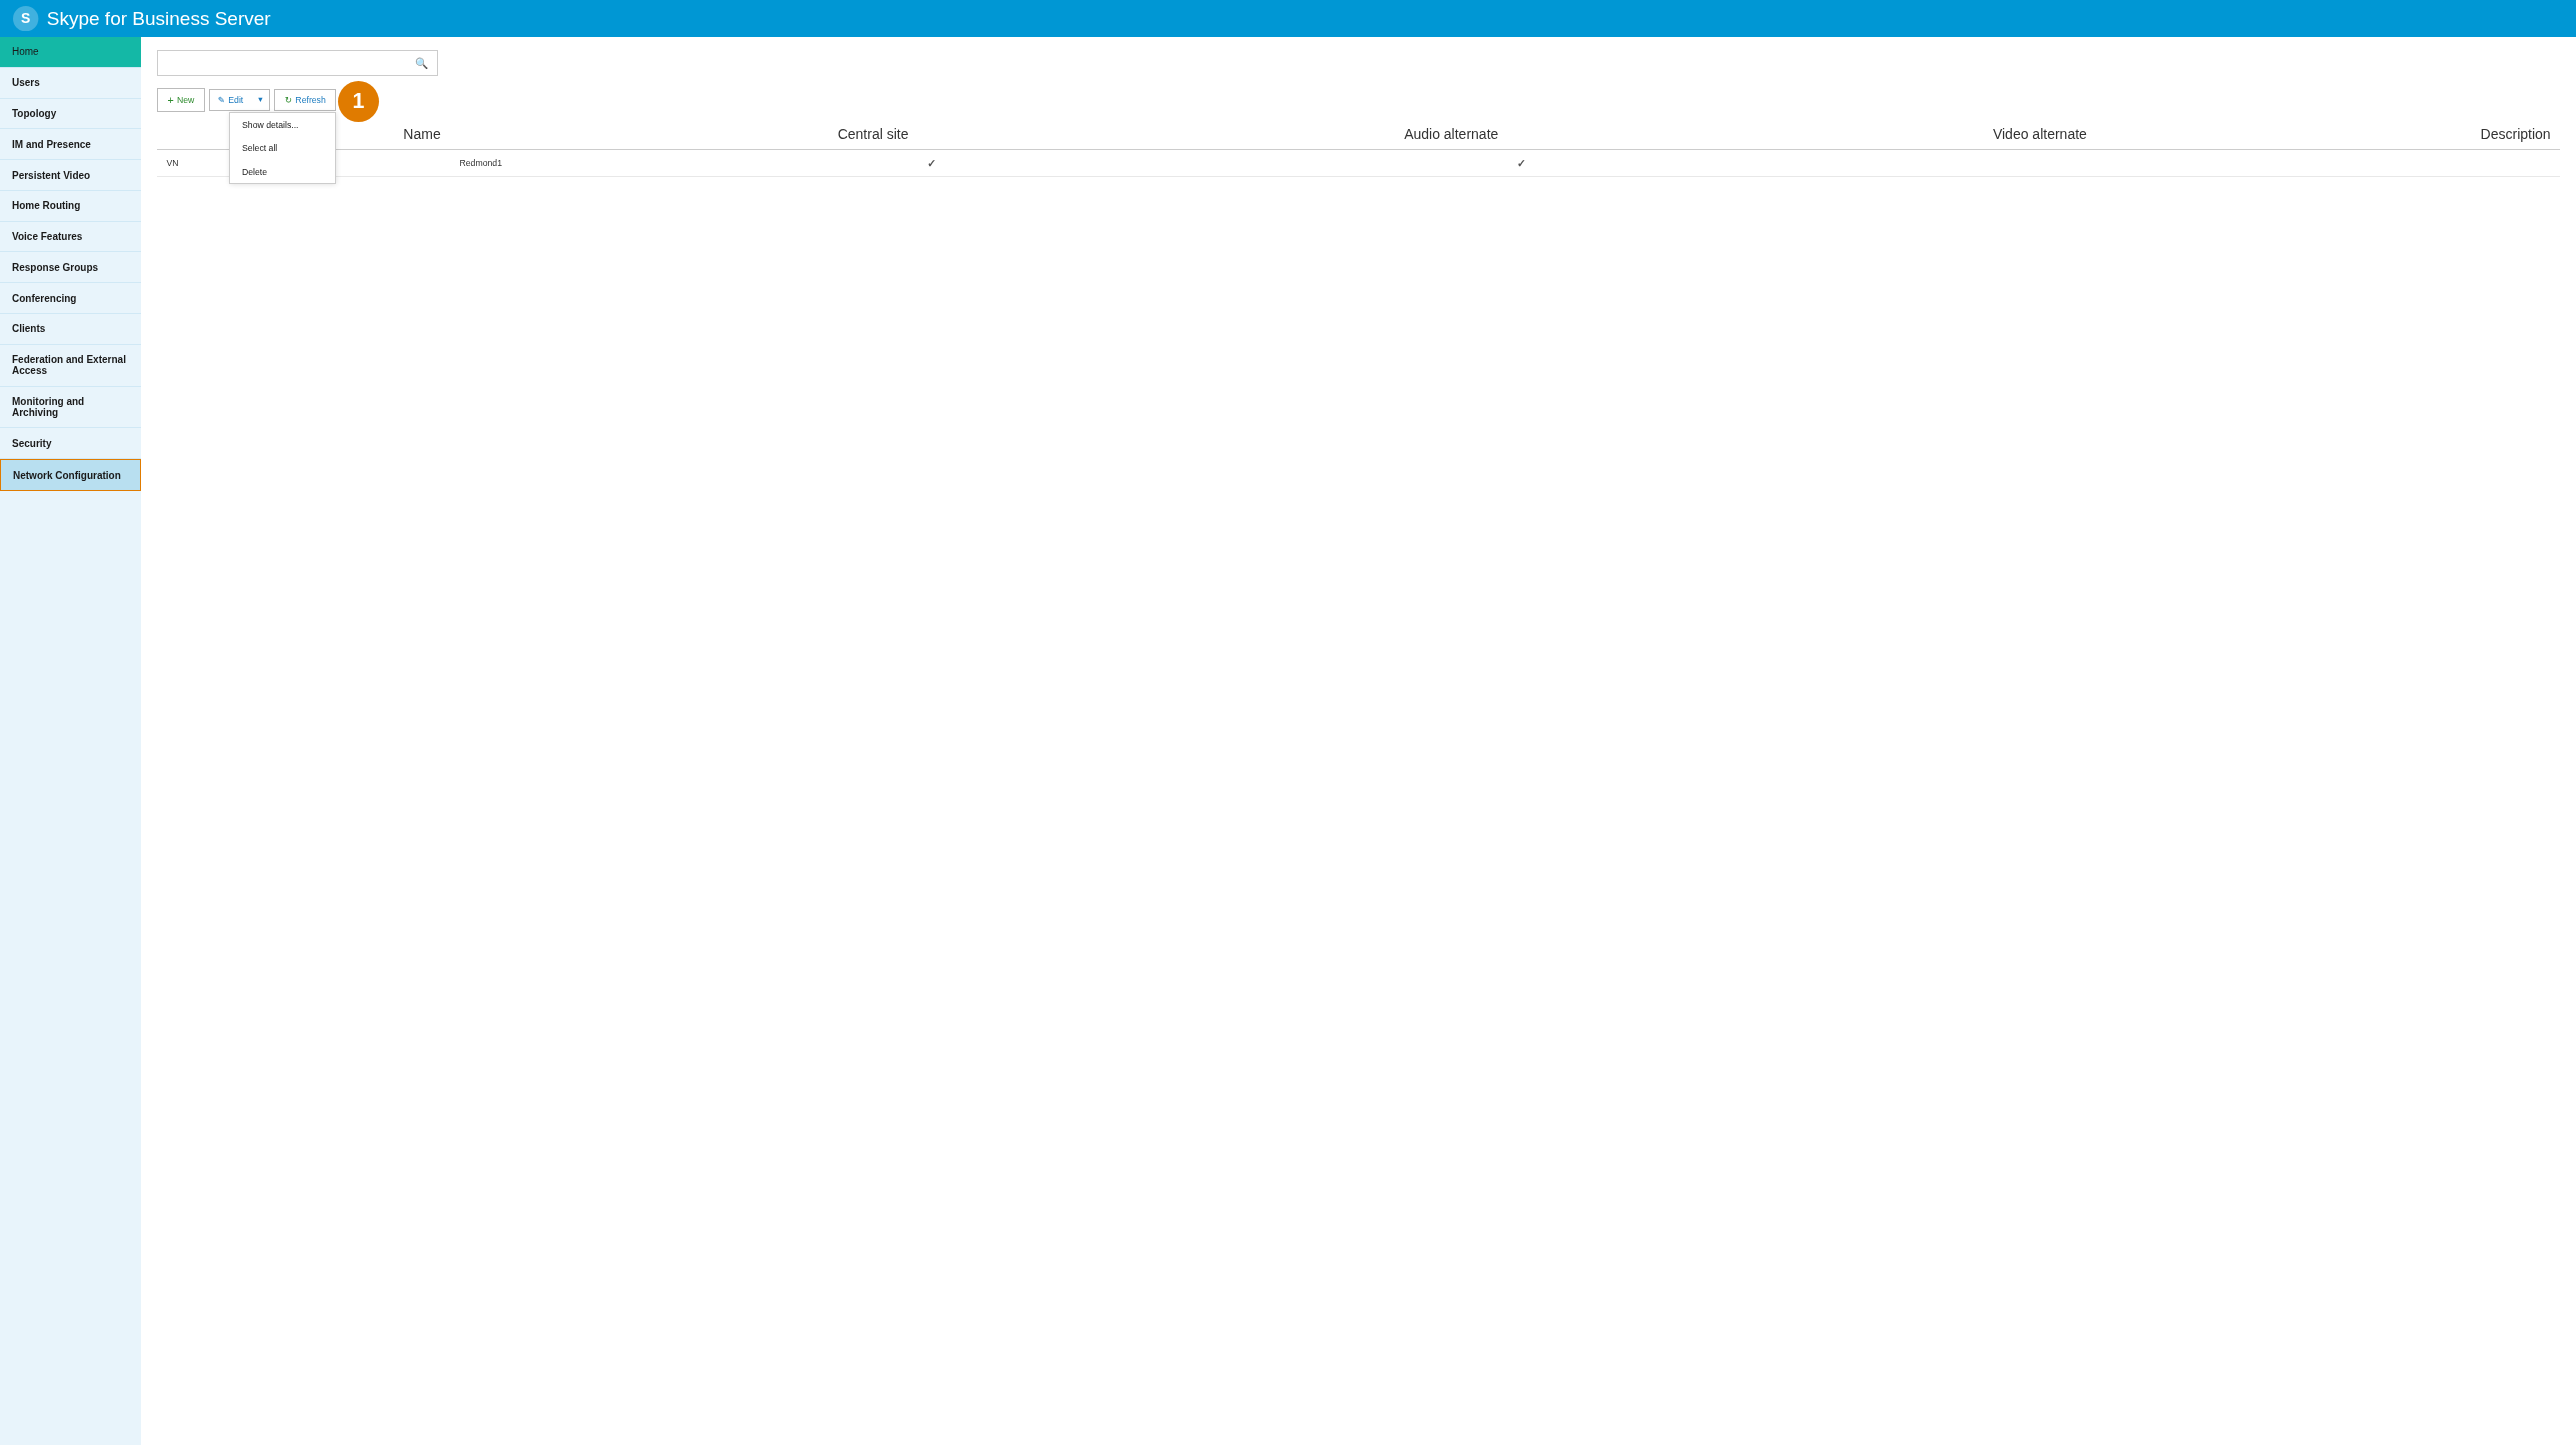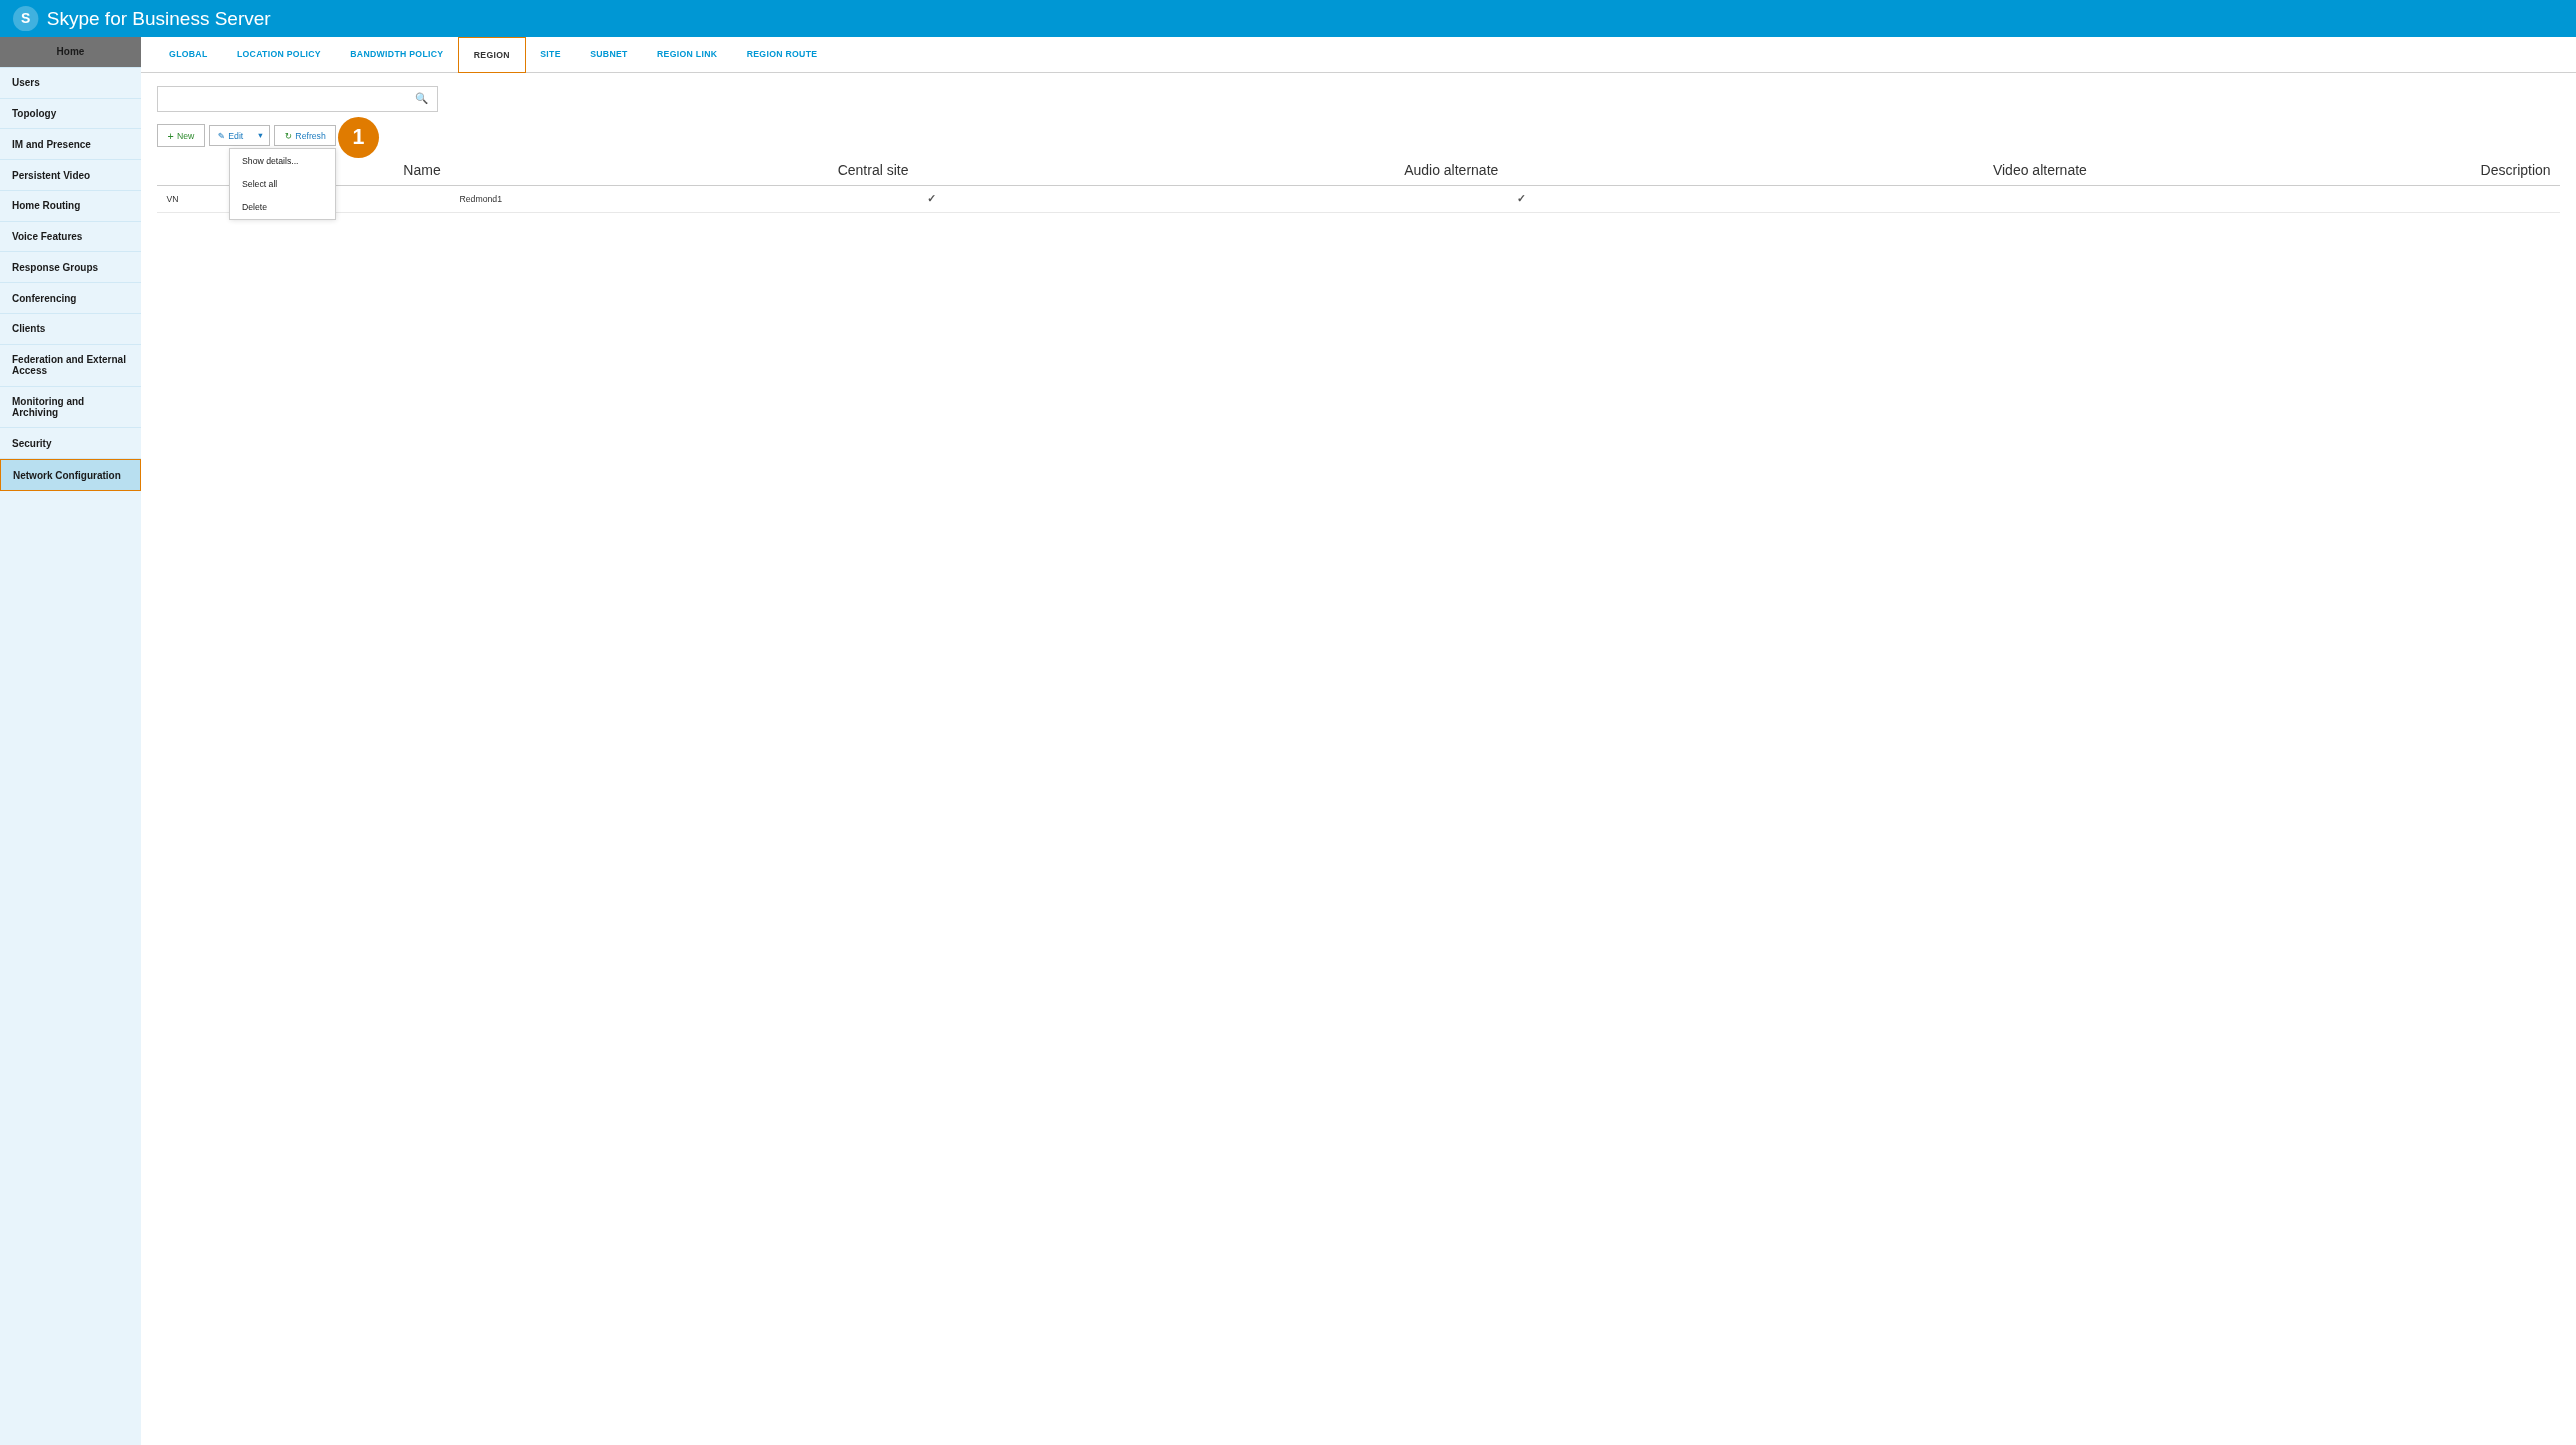--- a/index.html
+++ b/index.html
@@ -39,23 +39,22 @@
     }
     .sidebar-item {
       padding: 9.4px 12px;
       cursor: pointer;
       color: #1a1a1a;
       font-size: 10px;
       border-bottom: 0.7px solid #d0e8f5;
       font-weight: bold;
     }
     .sidebar-item.active {
-      background: #737373;
-      font-weight: 700;
-      text-align: center;
+      background: #14b8a6;
+      font-weight: 400;
     }
     .sidebar-item.selected-outline {
       border: 1.3px solid #e07b00;
       background: #b8dff0;
       font-weight: 600;
     }
 
     
     .main {
       flex: 1;
@@ -258,30 +257,20 @@
     <div class="sidebar-item">Conferencing</div>
     <div class="sidebar-item">Clients</div>
     <div class="sidebar-item">Federation and External Access</div>
     <div class="sidebar-item">Monitoring and Archiving</div>
     <div class="sidebar-item">Security</div>
     <div class="sidebar-item selected-outline">Network Configuration</div>
   </nav>
 
   <main class="main">
 
-    <div class="tab-bar">
-      <div class="tab">GLOBAL</div>
-      <div class="tab">LOCATION POLICY</div>
-      <div class="tab">BANDWIDTH POLICY</div>
-      <div class="tab active">REGION</div>
-      <div class="tab">SITE</div>
-      <div class="tab">SUBNET</div>
-      <div class="tab">REGION LINK</div>
-      <div class="tab">REGION ROUTE</div>
-    </div>
 
     <div class="content">
 
       <div class="search-bar">
         <input class="search-input" type="text" placeholder="" style="">
         <button class="search-btn">🔍</button>
       </div>
 
       <div class="toolbar">
         <button class="toolbar-btn new-btn">

